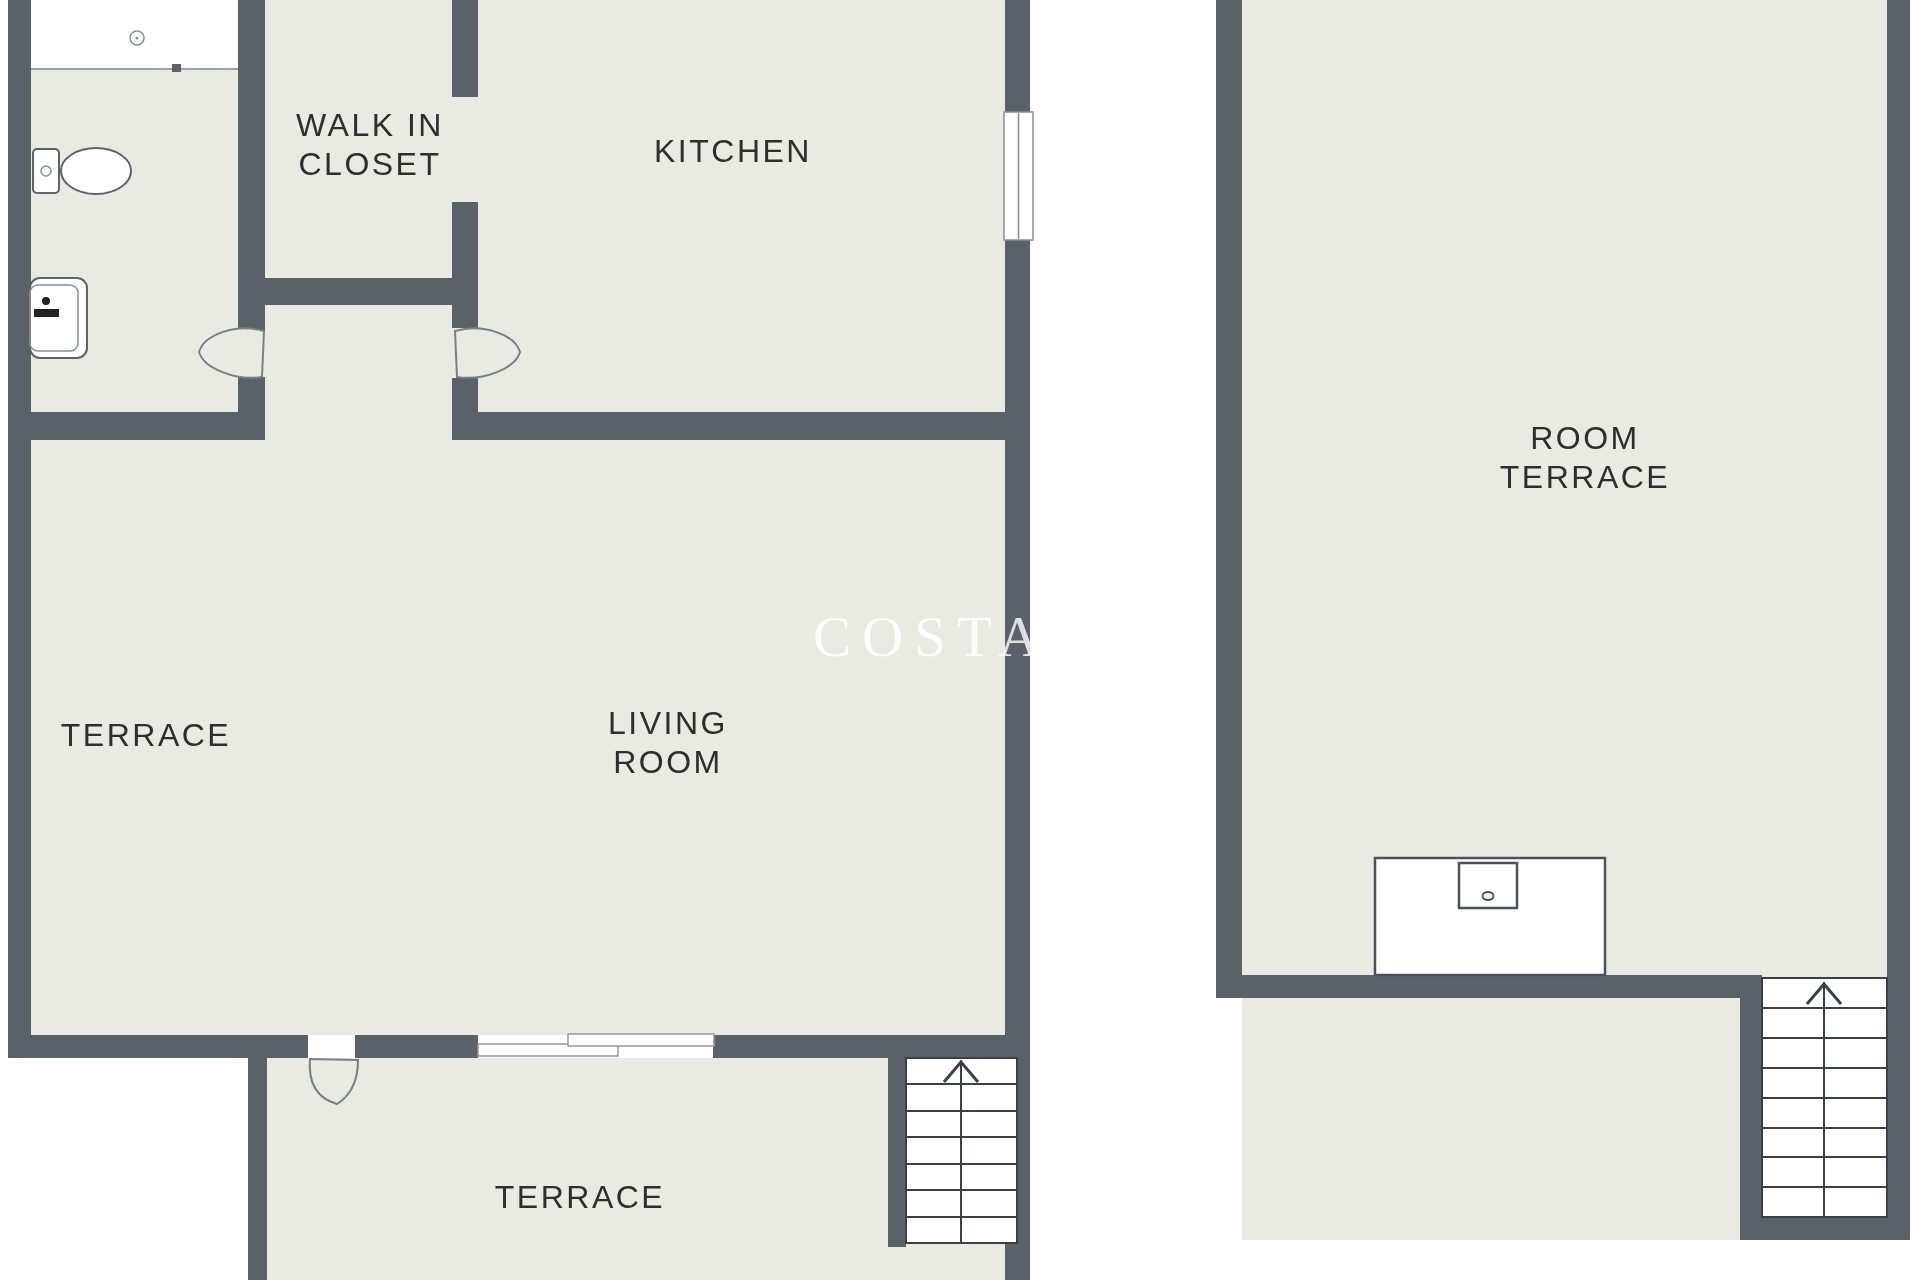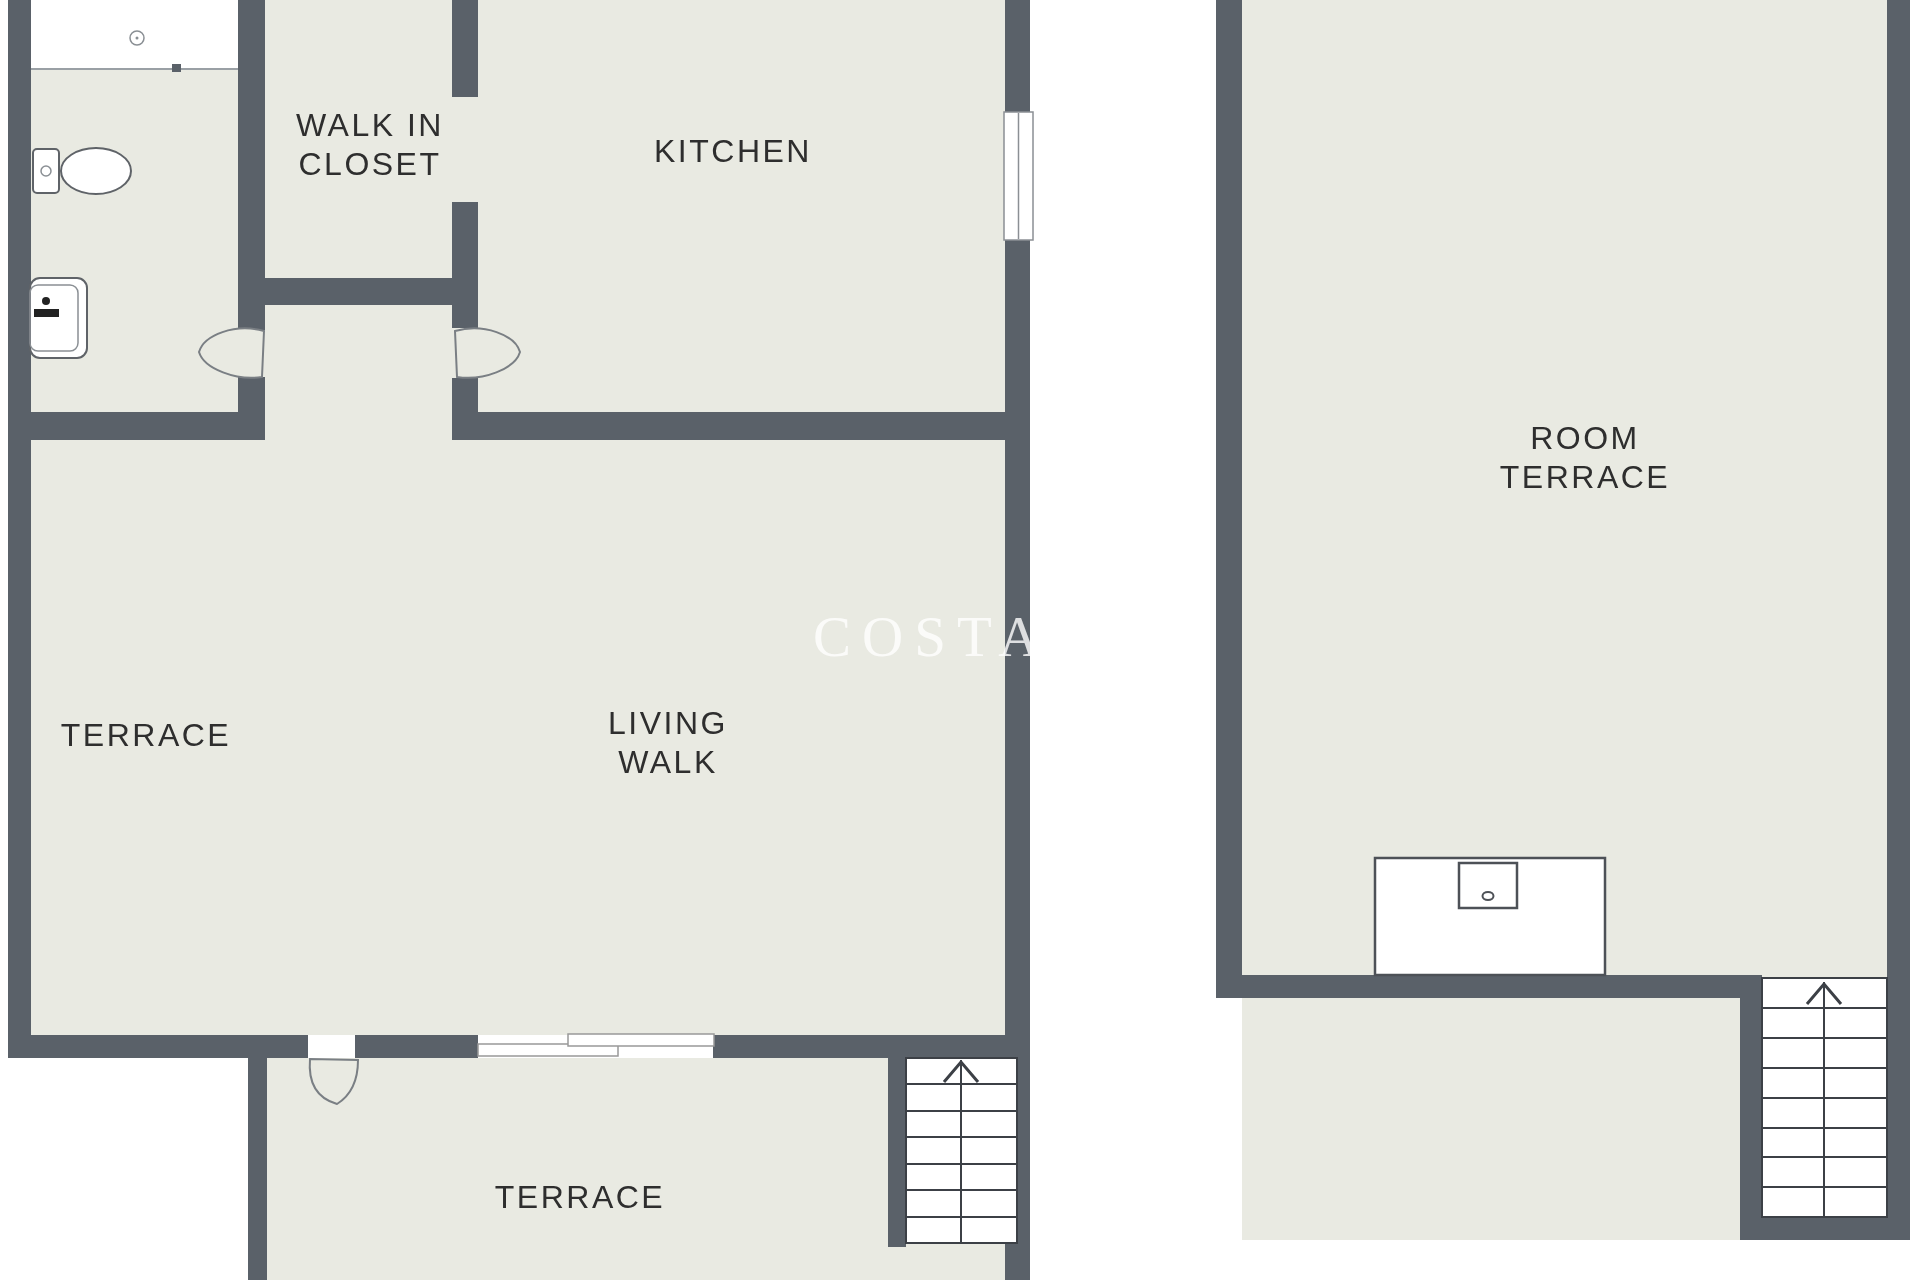--- a/index.html
+++ b/index.html
@@ -143,21 +143,21 @@
         <polyline class="arrow" points="1807,1004 1824,984 1841,1004"></polyline>
       </g>
     </g>
   </svg>
 
   <div class="room-label" style="left:370px;top:145px;">WALK IN
 CLOSET</div>
   <div class="room-label" style="left:733px;top:152px;">KITCHEN</div>
   <div class="room-label" style="left:146px;top:736px;">TERRACE</div>
   <div class="room-label" style="left:668px;top:743px;">LIVING
-WALK</div>
+ROOM</div>
   <div class="room-label" style="left:580px;top:1198px;">TERRACE</div>
   <div class="room-label" style="left:1585px;top:458px;">ROOM
 TERRACE</div>
 
   <div class="watermark">
     <span class="wm-main">COSTA</span>
     <span class="wm-frag">
       <span>GR</span>
       <span>ES</span>
     </span>

